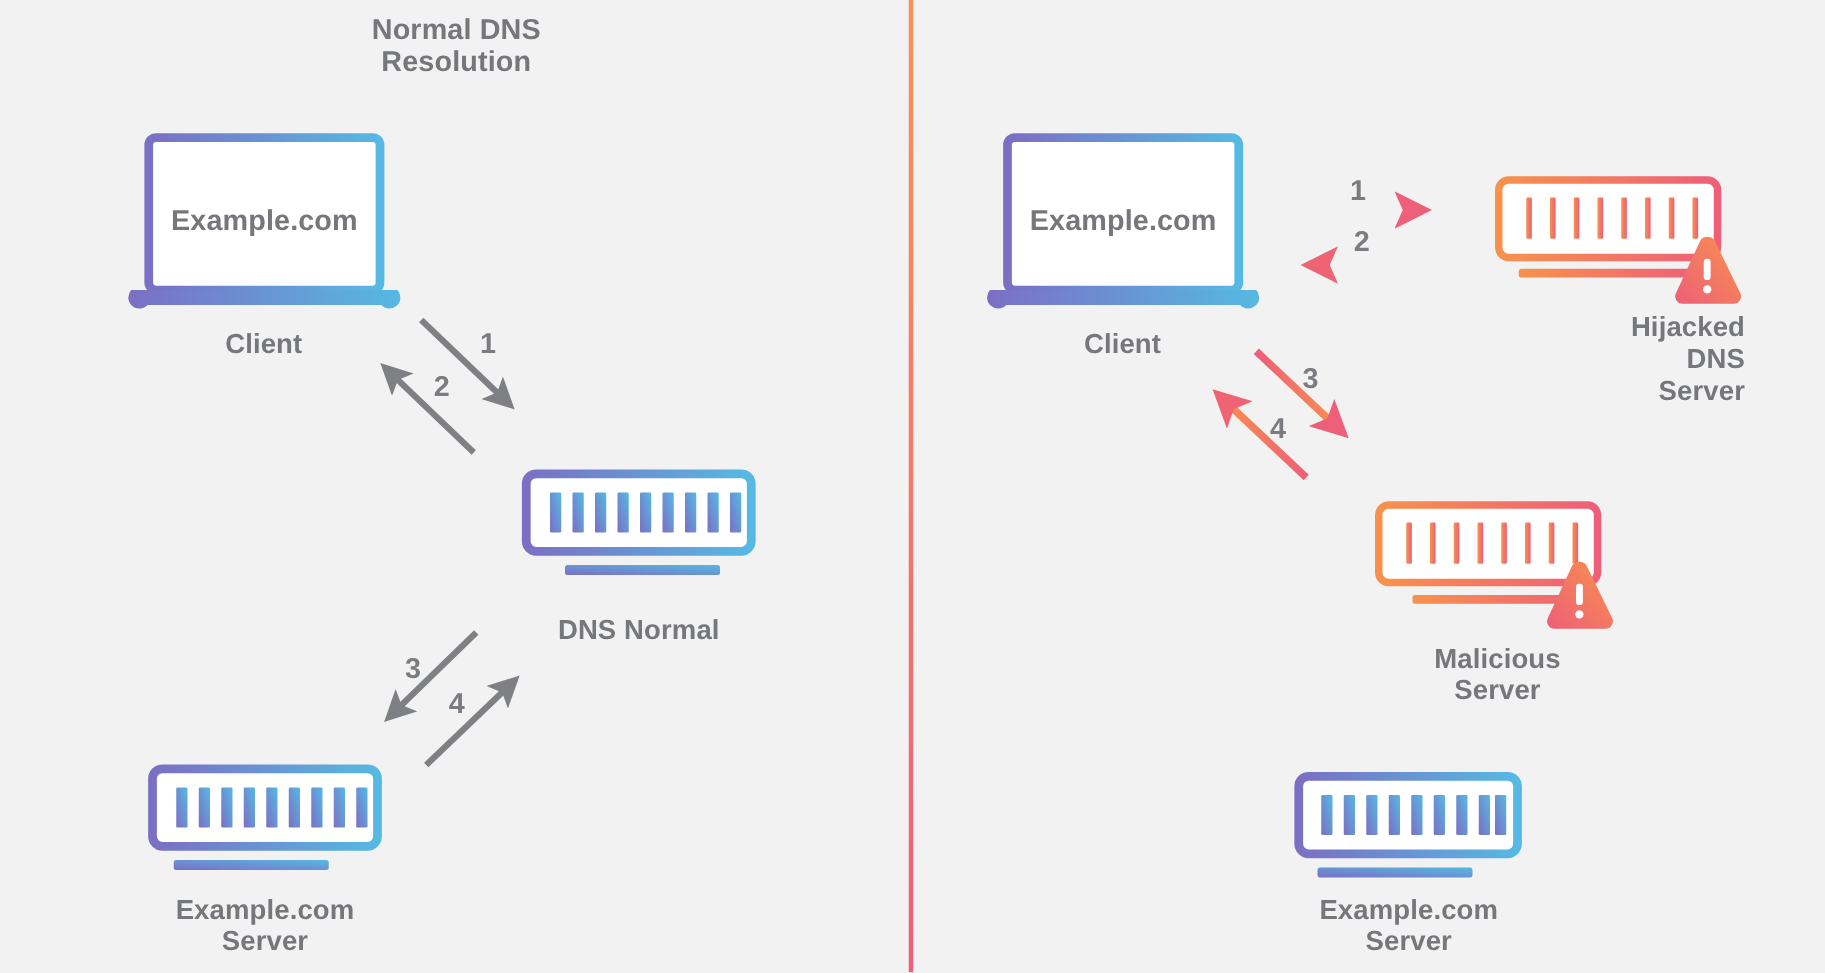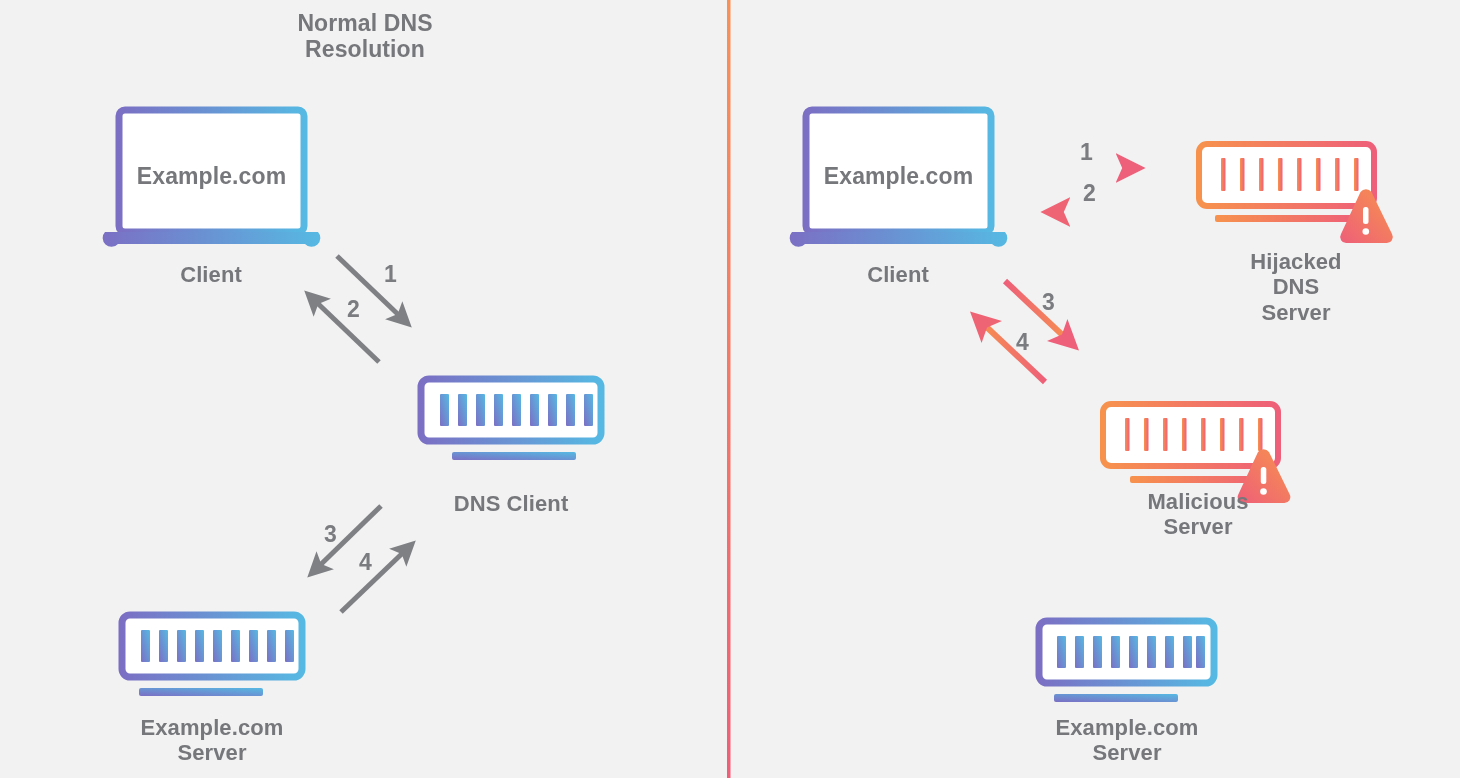--- a/index.html
+++ b/index.html
@@ -194,40 +194,40 @@
     </g>
   </svg>
 
   <div class="lbl panel-title" style="left:265px;top:10px;width:200px;">Normal DNS
 Resolution</div>
 
   <div class="lbl screen-text" style="left:119px;top:163px;width:185px;">Example.com</div>
 
   <div class="lbl node-label" style="left:111px;top:262px;width:200px;">Client</div>
 
-  <div class="lbl node-label" style="left:411px;top:491px;width:200px;">DNS Client</div>
+  <div class="lbl node-label" style="left:411px;top:491px;width:200px;">DNS Normal</div>
 
   <div class="lbl node-label" style="left:112px;top:715px;width:200px;">Example.com
 Server</div>
 
   <div class="step-num" style="left:384px;top:261px;">1</div>
   <div class="step-num" style="left:347px;top:296px;">2</div>
   <div class="step-num" style="left:324px;top:521px;">3</div>
   <div class="step-num" style="left:359px;top:549px;">4</div>
 
 
   <div class="lbl screen-text" style="left:806px;top:163px;width:185px;">Example.com</div>
 
   <div class="lbl node-label" style="left:798px;top:262px;width:200px;">Client</div>
 
-  <div class="lbl node-label" style="left:1196px;top:249px;width:200px;">Hijacked
+  <div class="lbl node-label" style="left:1196px;top:249px;width:200px;text-align:right;">Hijacked
 DNS
 Server</div>
 
-  <div class="lbl node-label" style="left:1098px;top:489px;width:200px;">Malicious
+  <div class="lbl node-label" style="left:1098px;top:514px;width:200px;">Malicious
 Server</div>
 
   <div class="lbl node-label" style="left:1027px;top:715px;width:200px;">Example.com
 Server</div>
 
   <div class="step-num" style="left:1080px;top:139px;">1</div>
   <div class="step-num" style="left:1083px;top:180px;">2</div>
   <div class="step-num" style="left:1042px;top:289px;">3</div>
   <div class="step-num" style="left:1016px;top:329px;">4</div>
 

